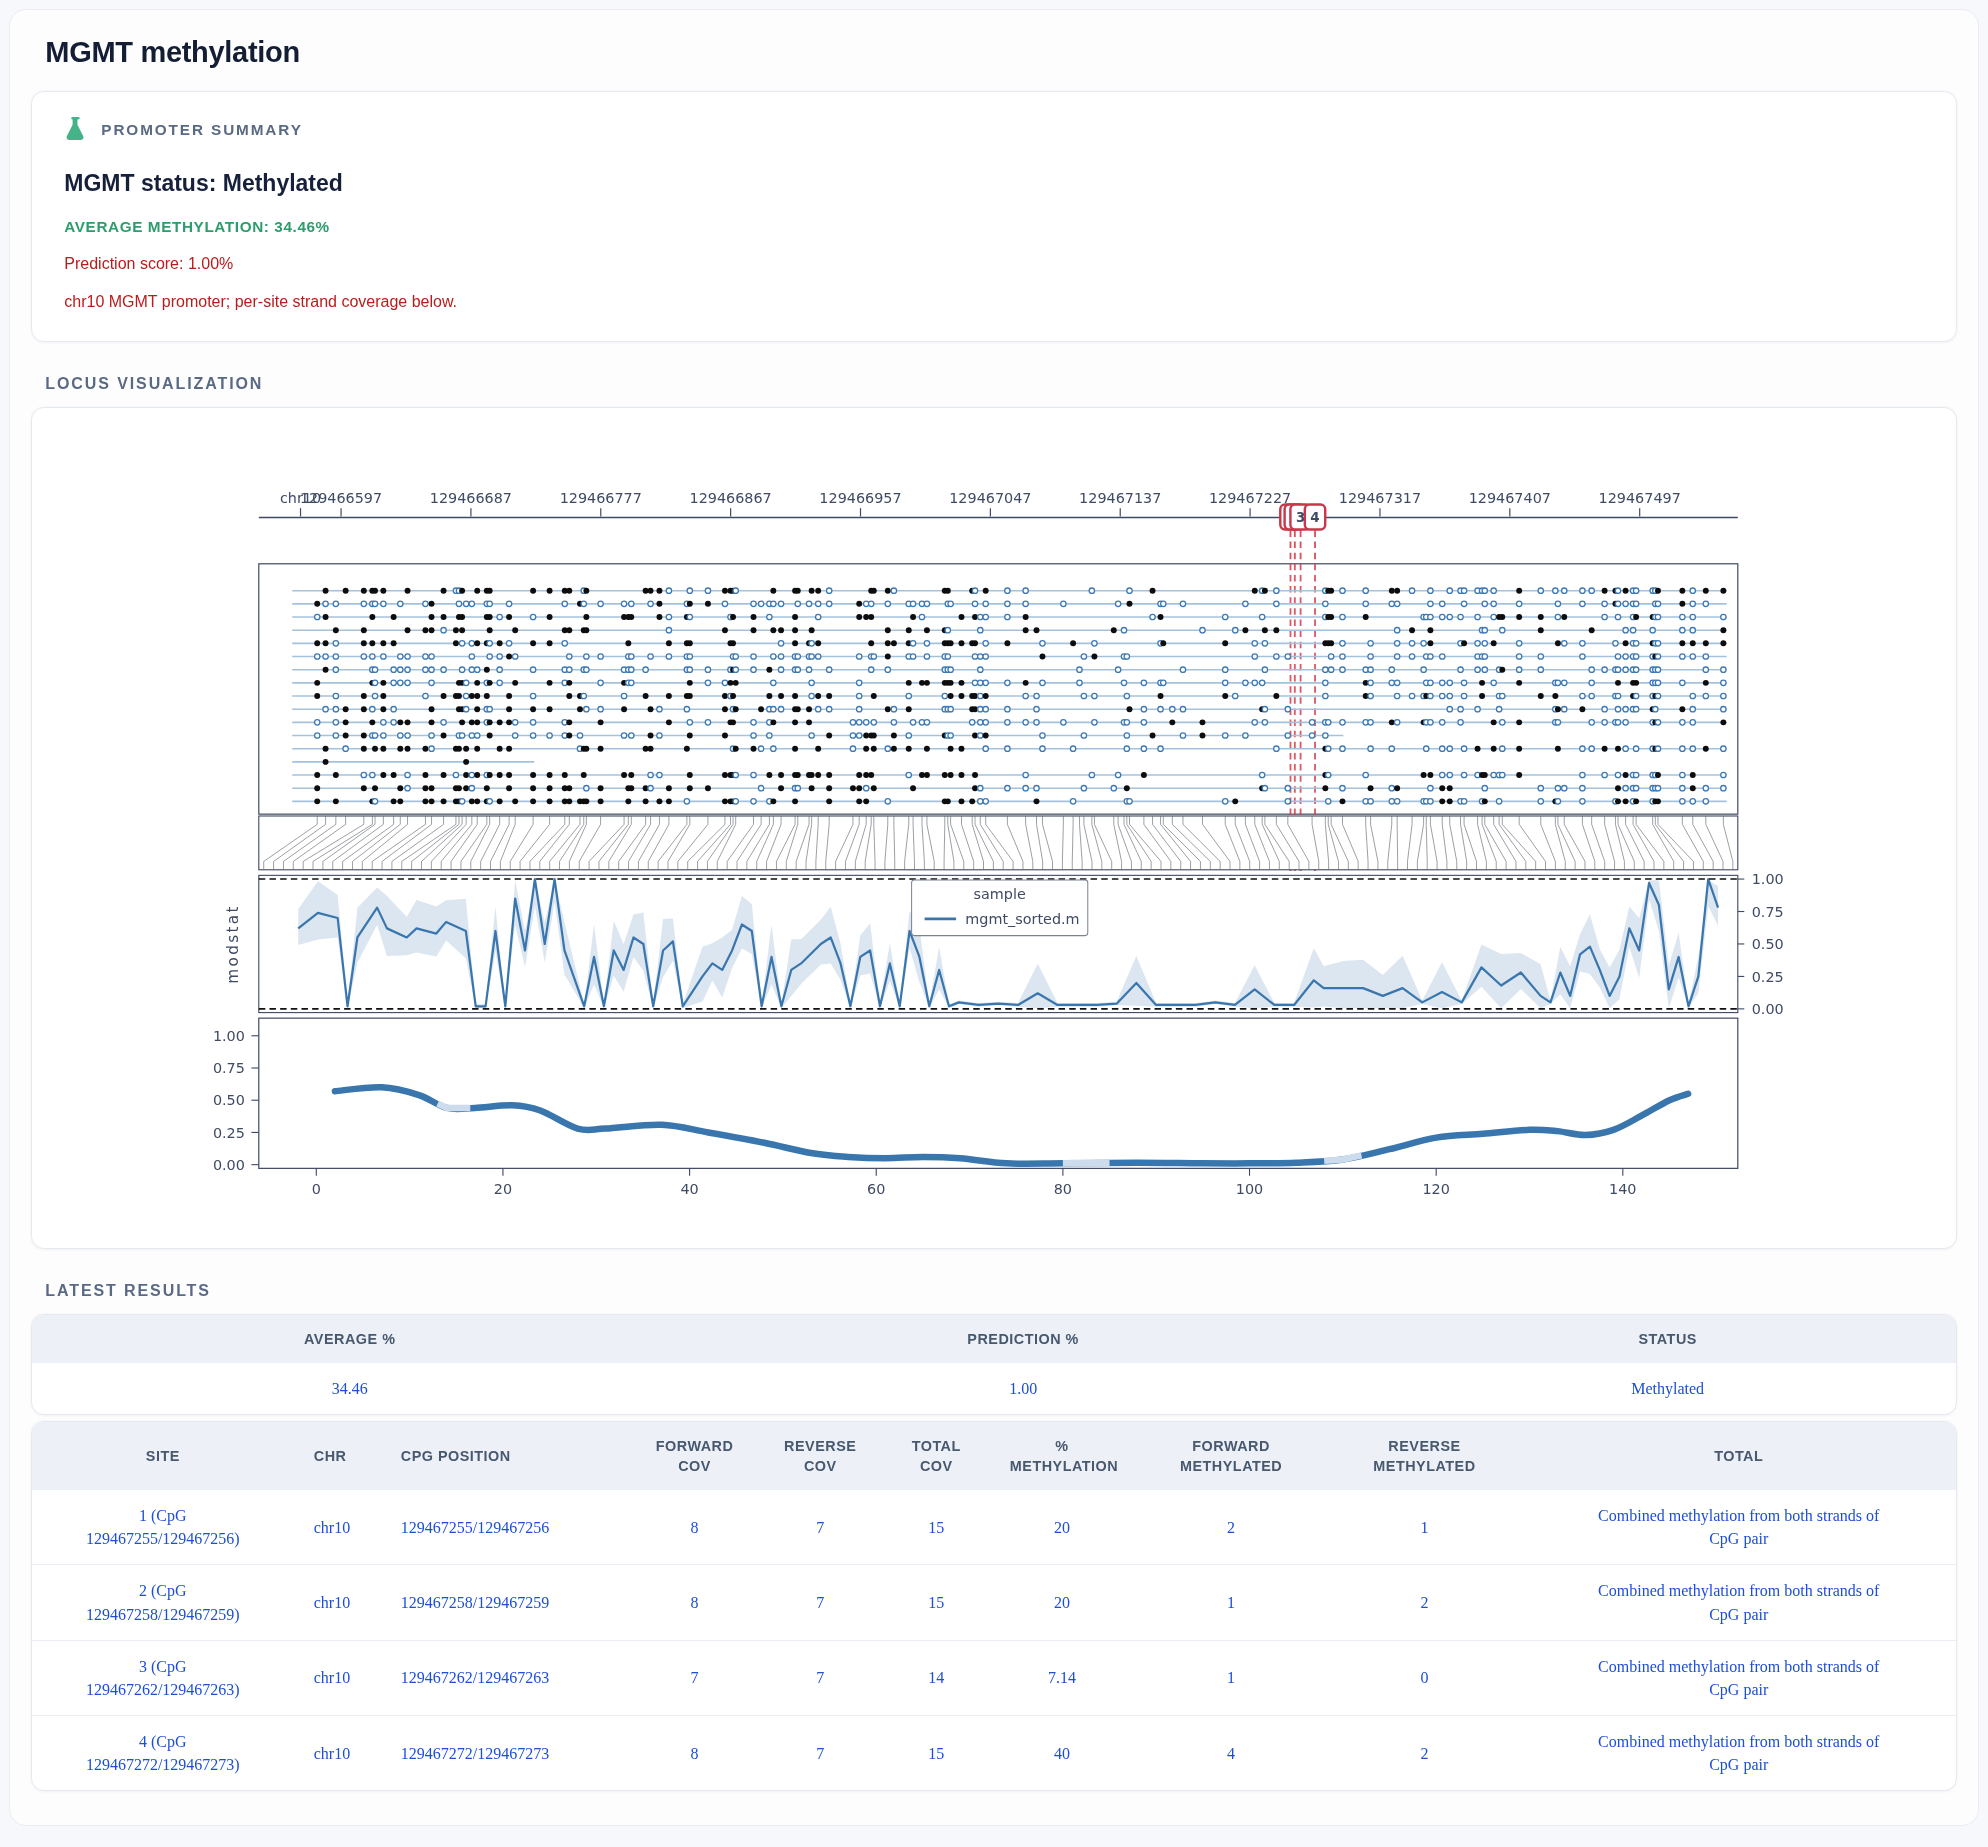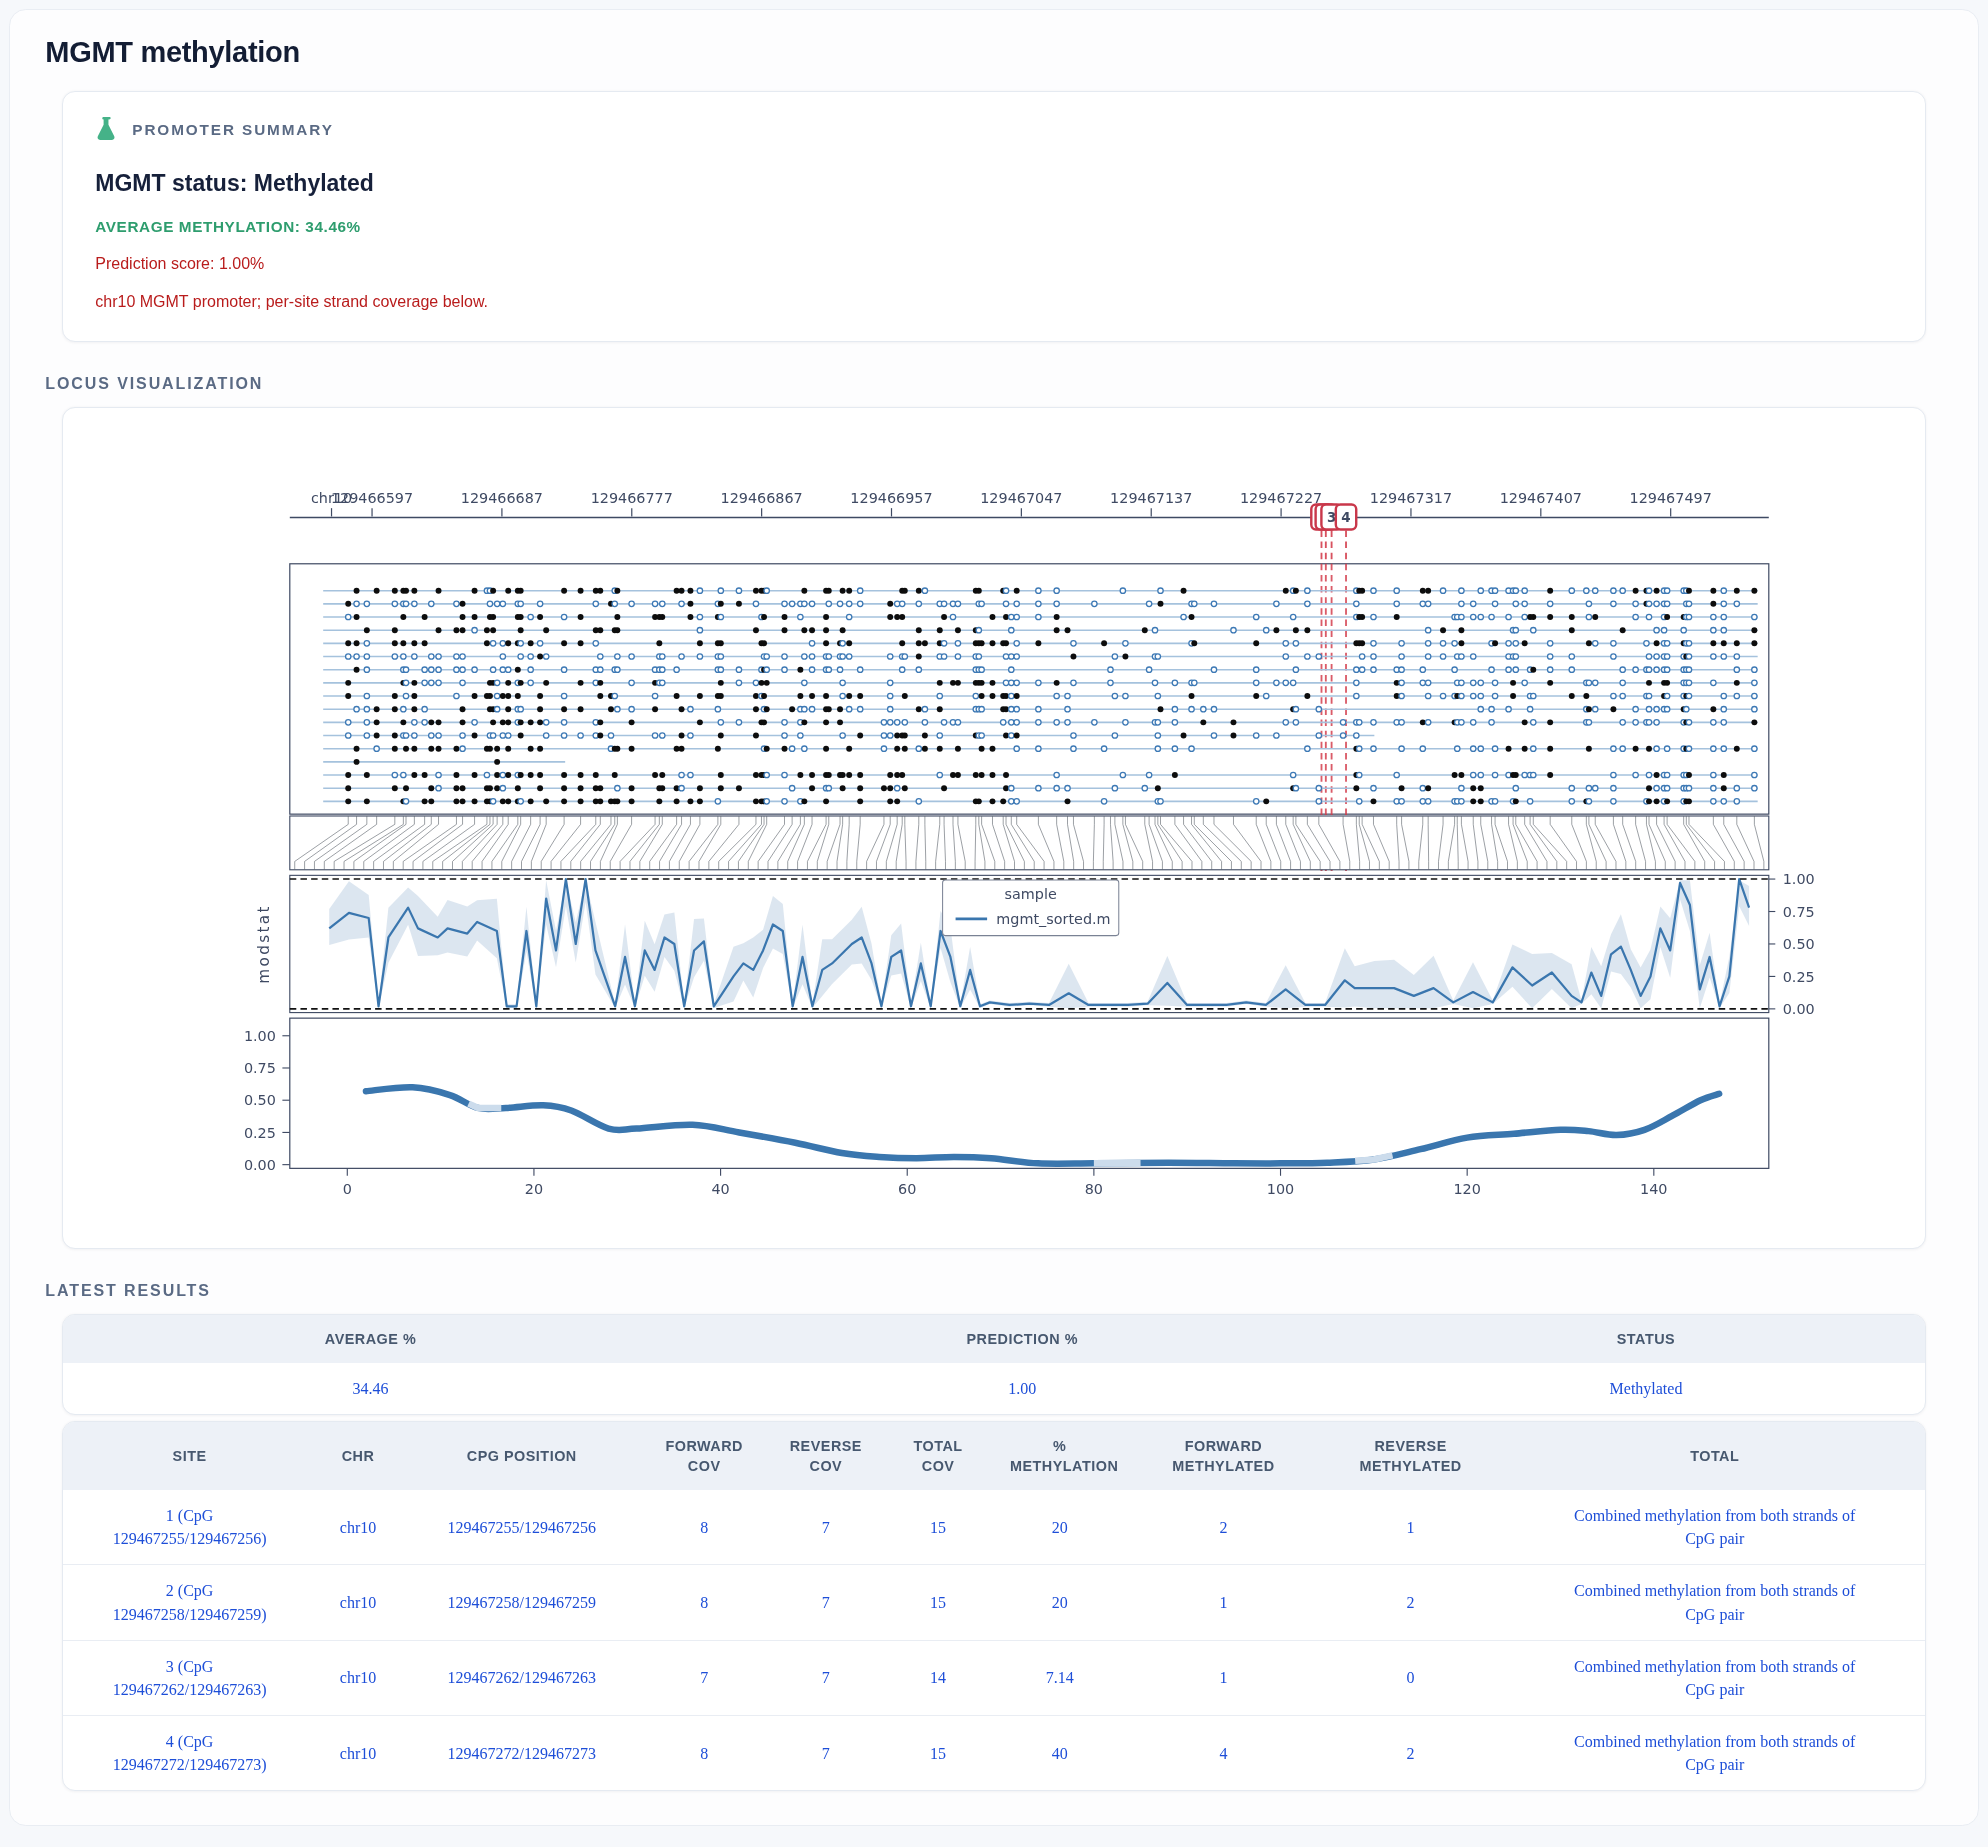--- a/index.html
+++ b/index.html
@@ -1,36 +1,36 @@
 <!DOCTYPE html>
 <html style="font-size:15px"><head>
 <meta charset="utf-8">
 <style>
   * { box-sizing: border-box; }
   html,body { margin:0; padding:0; background:#f6f8fb; font-family:"Liberation Sans",sans-serif; color:#1b2540; }
   .page-card { width:1970px; margin:9.3px; background:#fdfdfe; border:0.9px solid #e9edf3; border-radius:16.7px; padding-bottom:28px; overflow:hidden; }
   .page-header { padding:26px 35px 22px; }
   .page-title { font-size:29px; font-weight:700; color:#131d34; letter-spacing:-0.3px; }
-  .card { margin:0 52px; background:#ffffff; border:0.9px solid #e5eaf1; border-radius:13px; box-shadow:0 0.9px 2.8px rgba(15,23,42,0.05); }
+  .card { margin:0 21px; background:#ffffff; border:0.9px solid #e5eaf1; border-radius:13px; box-shadow:0 0.9px 2.8px rgba(15,23,42,0.05); }
   .promoter-card { padding:24px 32px 30px; }
   .summary-head { display:flex; align-items:center; gap:14px; }
   .flask { width:23px; height:28px; }
   .kicker { font-size:15.3px; font-weight:700; color:#5a6a84; letter-spacing:1.9px; }
   .status-heading { margin-top:26px; font-size:23px; font-weight:700; color:#16203a; }
   .avg-meth { margin-top:20.4px; font-size:15.3px; font-weight:700; letter-spacing:0.6px; }
   .muted-line { margin-top:19.5px; font-size:16px; color:#b91c1c; }
   .section-label { margin:33px 35px 14px; font-size:16px; font-weight:700; color:#5a6a84; letter-spacing:1.9px; }
   .viz-card { padding:0 0 24px 0; }
   .viz-card svg { display:block; }
   .table-card { border-radius:13px; overflow:hidden; margin-bottom:5.6px; }
   table { width:100%; border-collapse:collapse; table-layout:fixed; }
   thead th { background:#edf1f7; padding:14px 20.4px; font-size:14.4px; color:#47586f; font-weight:700; letter-spacing:0.5px; line-height:1.4; white-space:pre-line; vertical-align:middle; }
   tbody td { padding:14px 20.4px; font-size:16px; color:#1d4ed8; line-height:1.45; white-space:pre-line; vertical-align:middle;font-family:Liberation Serif, serif; }
   tbody tr + tr td { border-top:0.9px solid #e9edf3; }
-  .al-r { text-align:center; } .al-c { text-align:center; }
+  .al-r { text-align:center; } .al-c { text-align:left; }
   .plot-text { font-family:"DejaVu Sans",sans-serif; fill:#3f4a63; }
 </style>
 </head>
 <body>
 
 <div class="page-card">
 
   <div class="page-header">
     <div class="page-title">MGMT methylation</div>
   </div>

